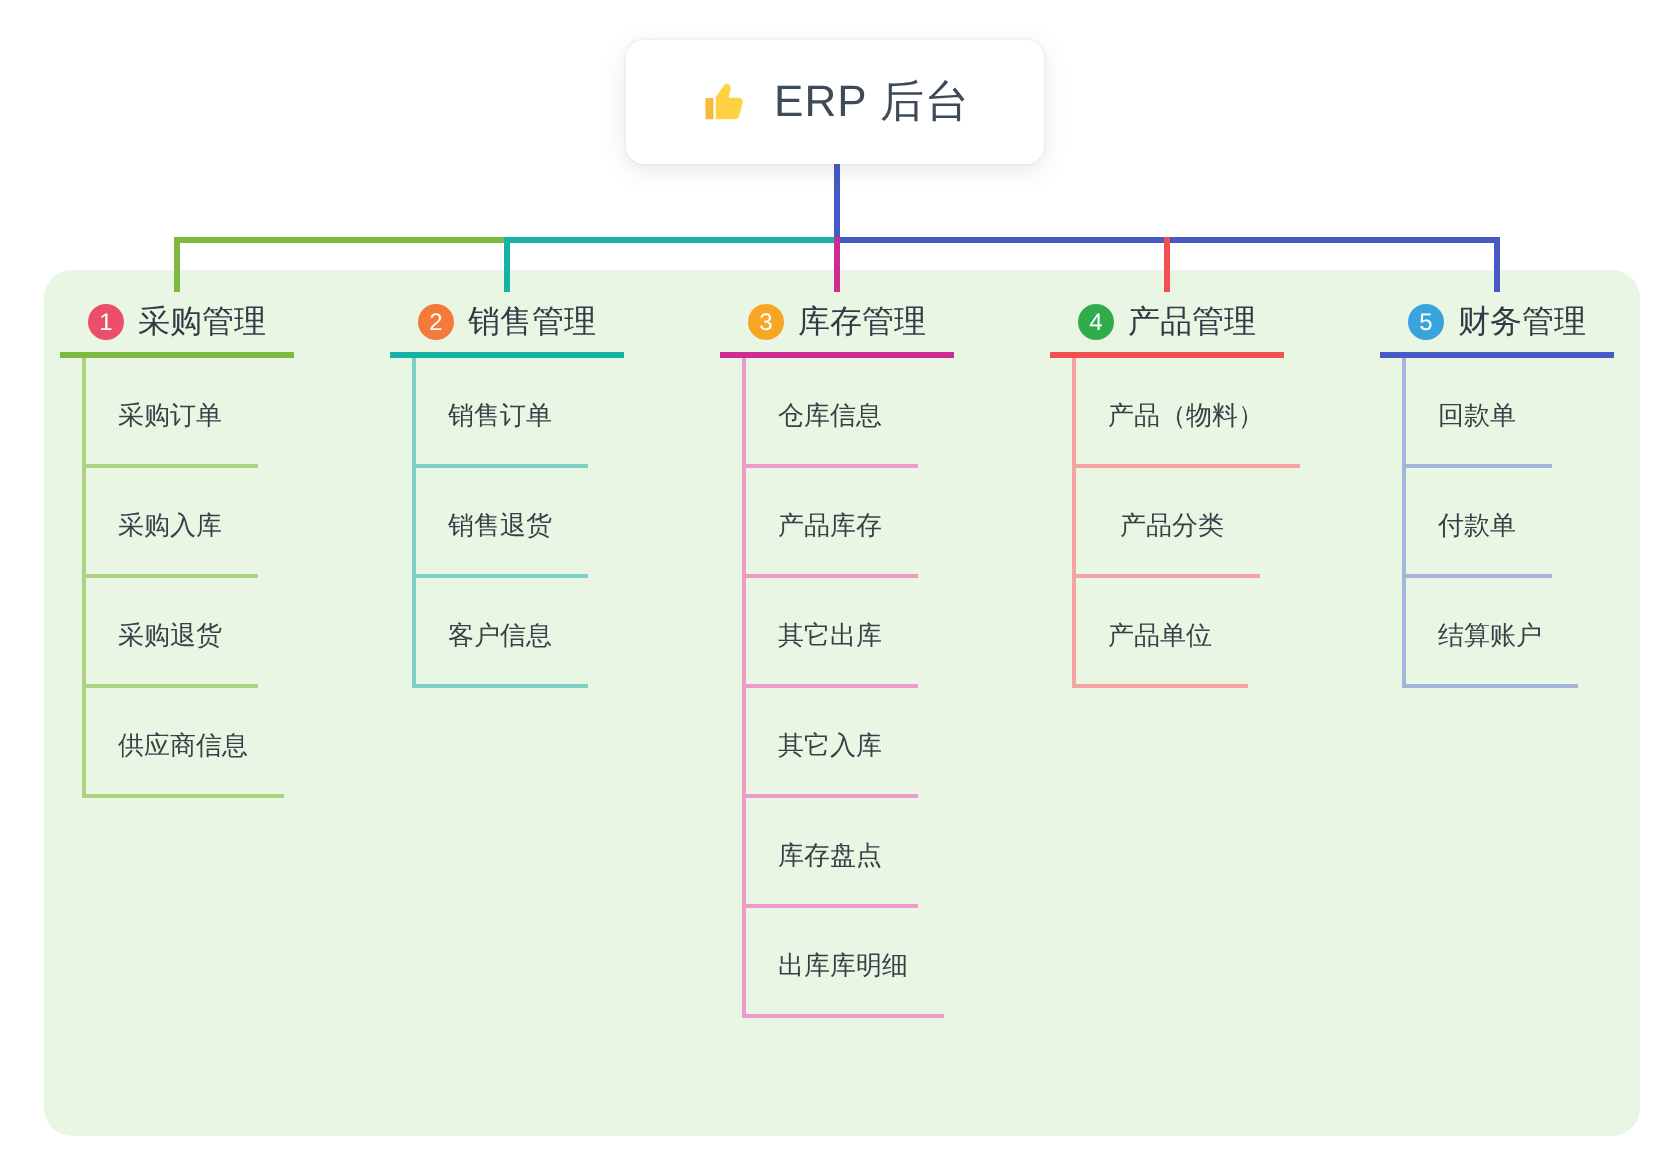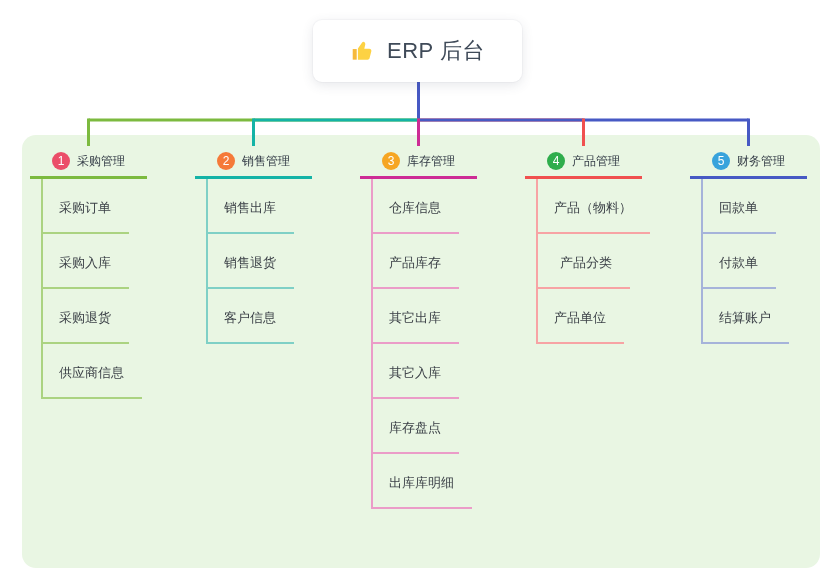--- a/index.html
+++ b/index.html
@@ -21,21 +21,21 @@
   .root-label { font-size:22px; color:#3f4a58; letter-spacing:0.5px; }
   .branch { position:absolute; top:148px; width:117px; }
   .branch-header {
     height:26px; display:flex; align-items:center; justify-content:center;
     gap:7px; padding-bottom:2px; border-bottom:3px solid #999;
   }
   .badge {
     width:18px; height:18px; border-radius:50%; color:#fff; font-size:12px;
     line-height:18px; text-align:center; flex:0 0 18px;
   }
-  .branch-label { font-size:12px; color:#323a45; white-space:nowrap; }
+  .branch-label { font-size:16px; color:#323a45; white-space:nowrap; }
   .children { margin-left:11px; border-left:2px solid #ccc; width:max-content; }
   .child { height:55px; display:flex; align-items:flex-end; }
   .child-label {
     font-size:13px; color:#3a3f46; padding:0 18px 15px 16px;
     border-bottom:2px solid #15803d; white-space:nowrap;
   }
 </style>
 </head>
 <body>
 
@@ -86,21 +86,21 @@
           </div>
         </div>
       </div>
       <div class="branch" style="left: 195px;">
         <div class="branch-header" style="border-bottom-color: rgb(20, 179, 166);">
           <span class="badge" style="background: rgb(245, 122, 57);">2</span>
           <span class="branch-label">销售管理</span>
         </div>
         <div class="children" style="border-left-color: rgb(127, 208, 198);">
           <div class="child">
-            <span class="child-label" style="border-bottom-color: rgb(127, 208, 198);">销售出库</span>
+            <span class="child-label" style="border-bottom-color: rgb(127, 208, 198);">销售订单</span>
           </div>
           <div class="child">
             <span class="child-label" style="border-bottom-color: rgb(127, 208, 198);">销售退货</span>
           </div>
           <div class="child">
             <span class="child-label" style="border-bottom-color: rgb(127, 208, 198);">客户信息</span>
           </div>
         </div>
       </div>
       <div class="branch" style="left: 360px;">

